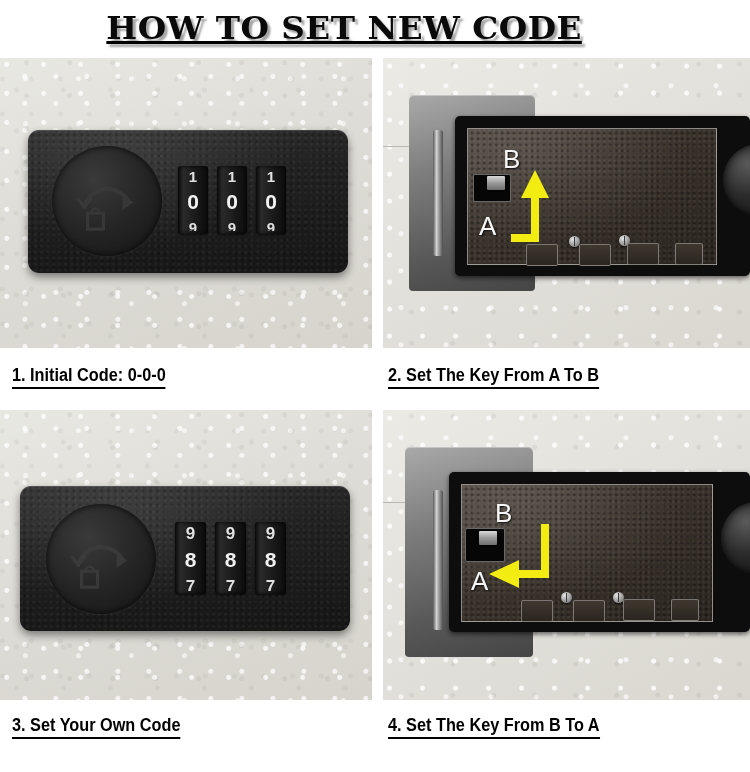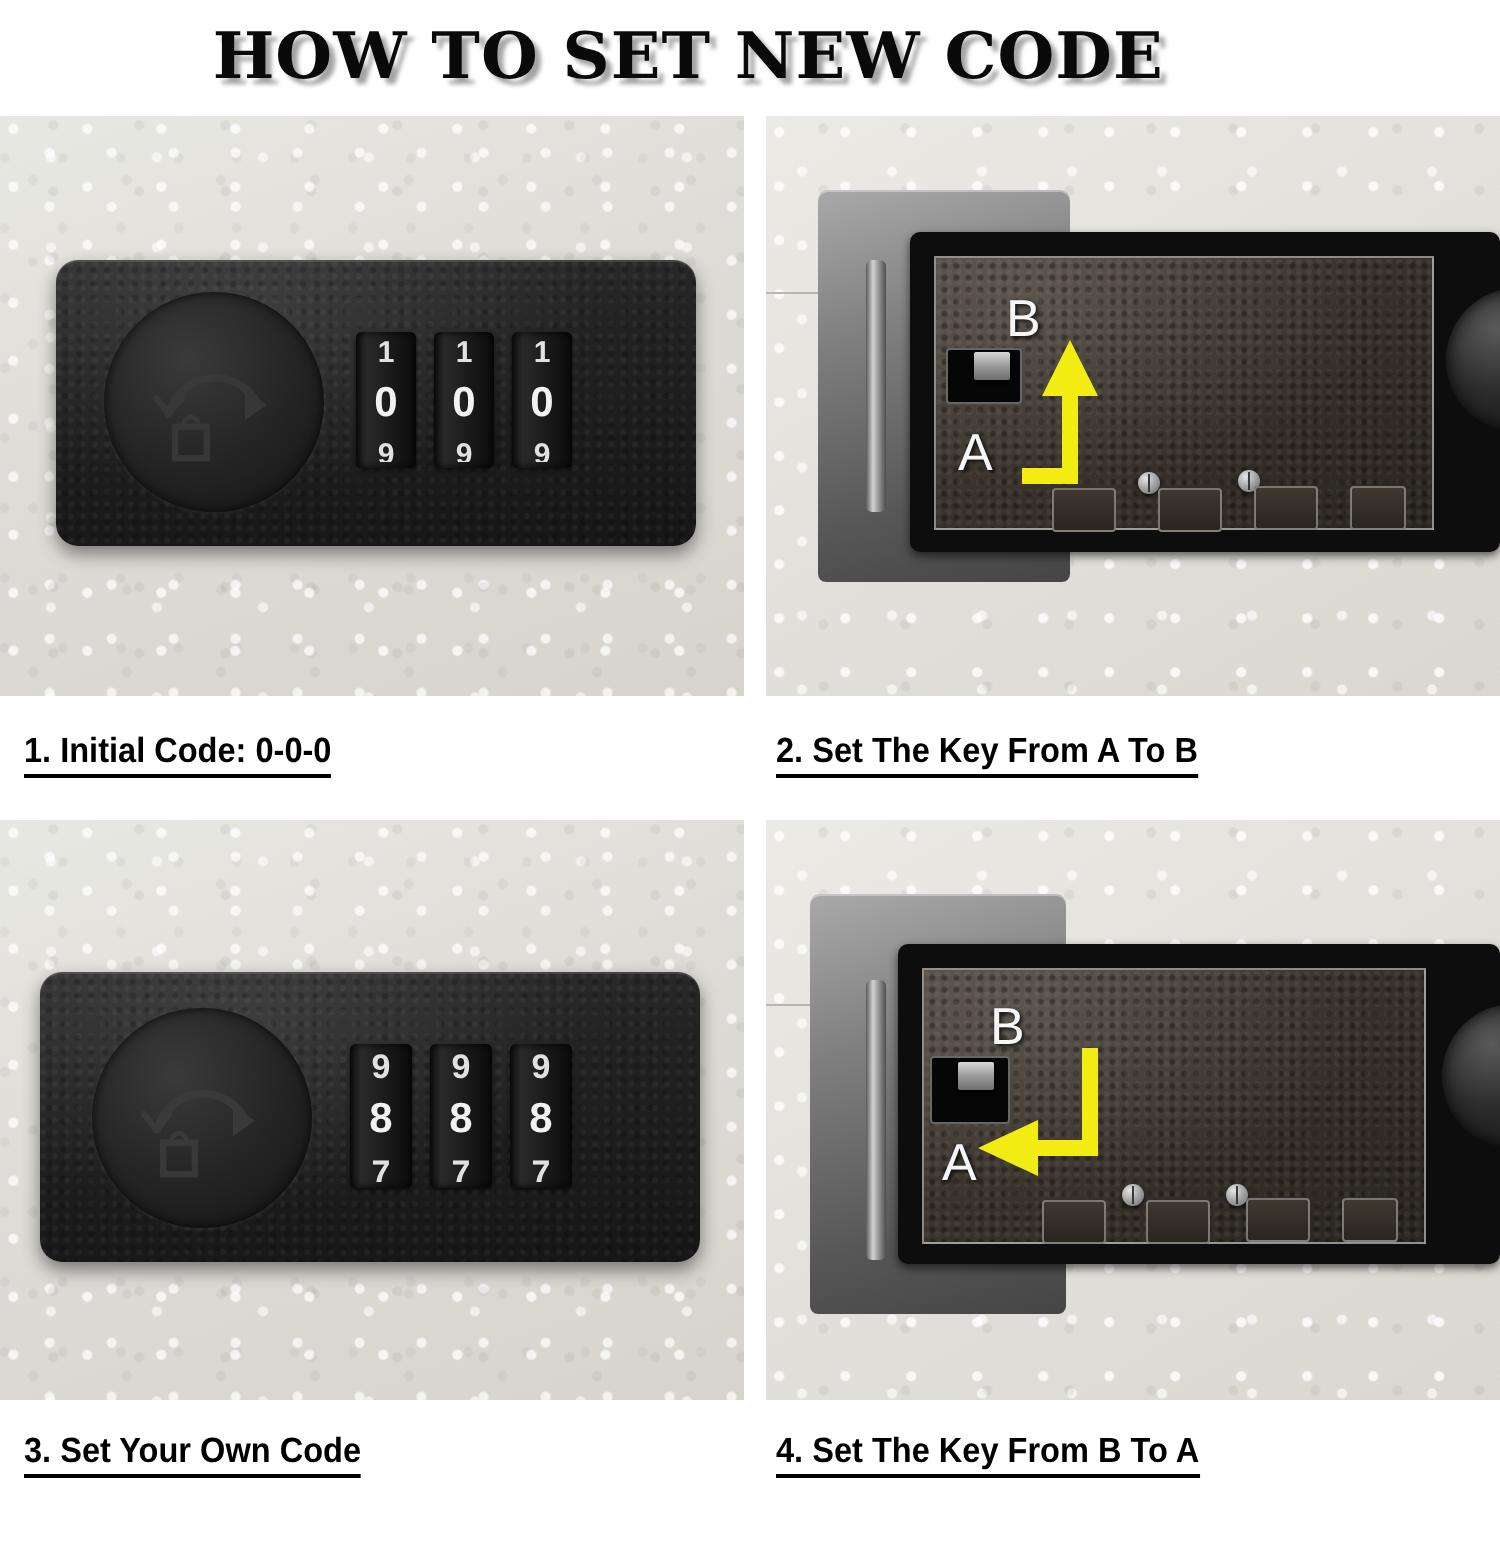--- a/index.html
+++ b/index.html
@@ -16,20 +16,21 @@
   }
 
   
   .title-bar {
     position: absolute;
     top: 0; left: 0;
     width: 688px; height: 56px;
     display: flex;
     align-items: center;
     justify-content: center;
+    text-decoration: underline;
   }
   .title-text {
     font-family: "DejaVu Serif", serif;
     font-weight: bold;
     font-size: 32px;
     letter-spacing: 0.5px;
     color: #0a0a0a;
     text-shadow: 3px 3px 2px rgba(90,90,90,0.55);
     white-space: nowrap;
     transform: scaleX(1.02);

